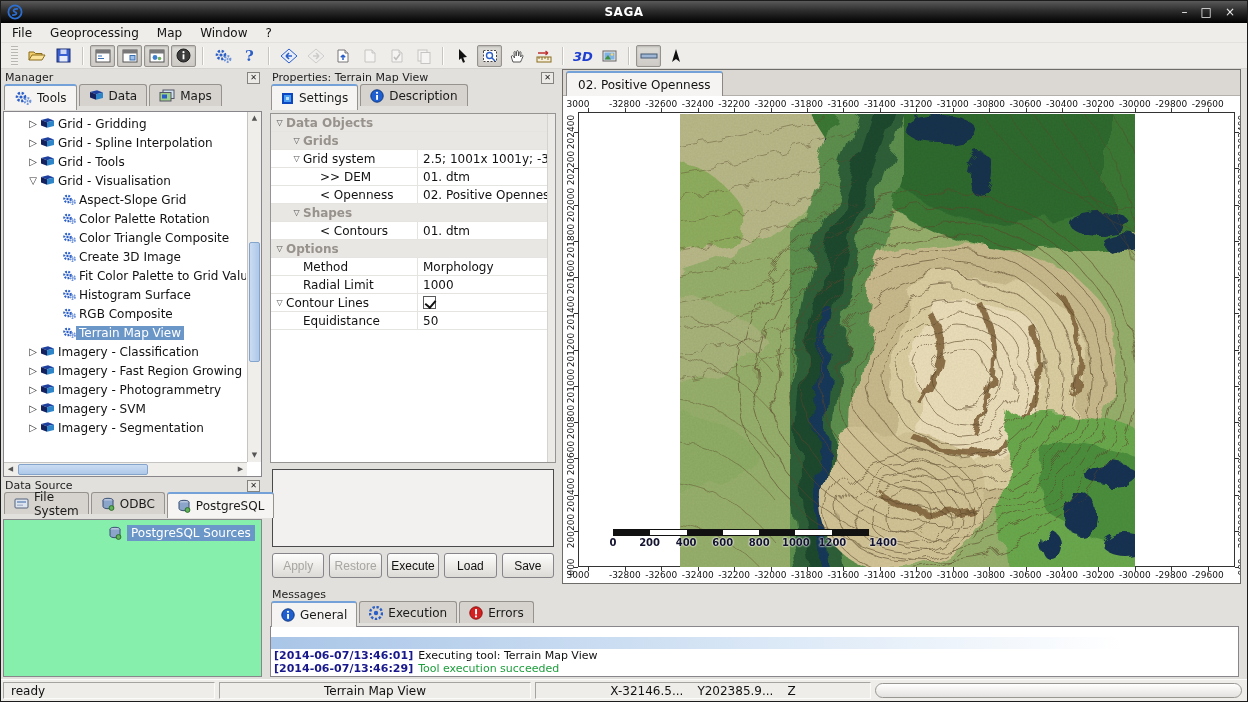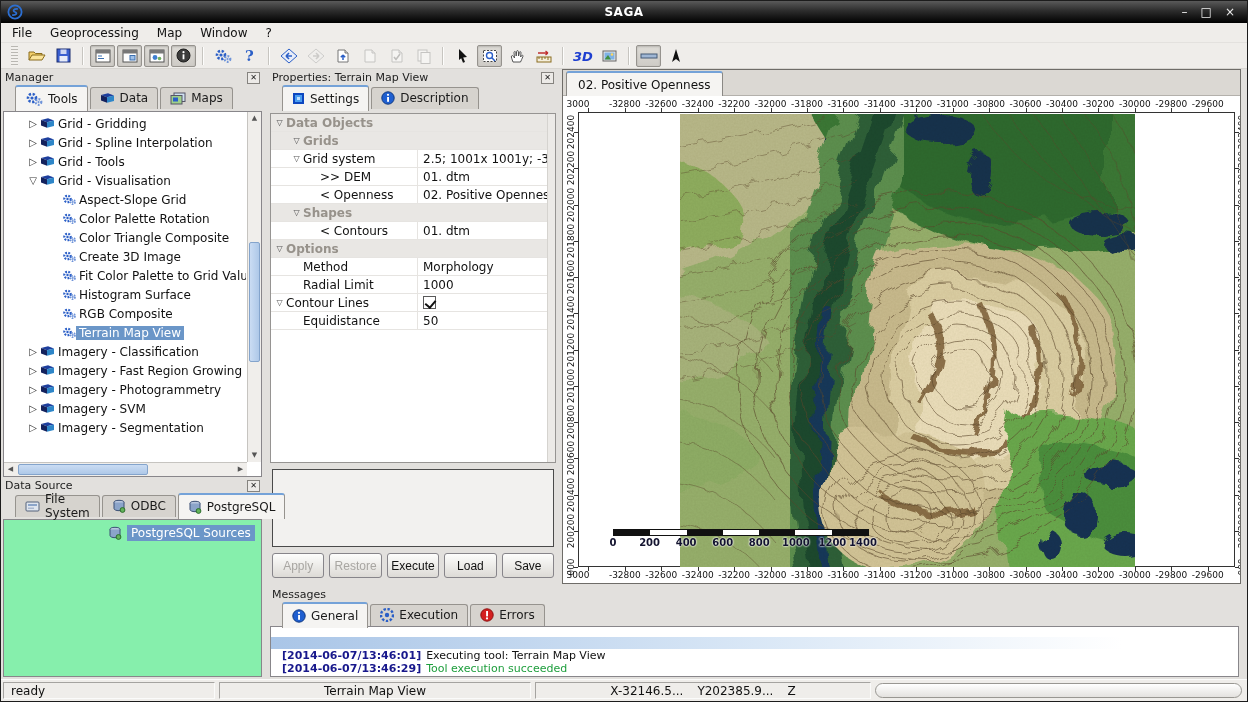--- a/index.html
+++ b/index.html
@@ -18,21 +18,21 @@
 .tbtn{width:25px;height:22px;display:flex;align-items:center;justify-content:center;border:1px solid transparent;border-radius:2px}
 .tbtn.framed{border:1px solid #96938e;background:linear-gradient(#dedcd7,#cecbc6);box-shadow:inset 0 1px 2px rgba(0,0,0,.18)}
 .tbtn.disabled{opacity:.4}
 .tsep{width:10px;height:20px;position:relative}
 .tsep:before{content:"";position:absolute;left:4px;top:1px;bottom:1px;width:1px;background:#c7c5c0;box-shadow:1px 0 0 #fdfdfc}
 .thandle{width:7px;height:20px;background:repeating-linear-gradient(#b9b7b2 0 1px,#f2f0ed 1px 3px);margin-right:4px}
 
 .main{position:absolute;top:68px;left:0;right:0;bottom:22px;background:#e2e0dd}
 .panel-header{height:15px;font-size:11px;color:#222;display:flex;align-items:flex-end;padding-left:4px}
 .xbtn{width:13px;height:12px;border:1px solid #85837f;background:#eceae7;font-size:8px;line-height:10px;text-align:center;margin-left:auto;margin-right:4px;color:#222}
-.tabs{display:flex;align-items:center;height:27px;padding-left:14px}
+.tabs{display:flex;align-items:flex-start;height:27px;padding-left:3px}
 .tab{display:flex;align-items:center;gap:5px;font-size:12px;color:#1a1a1a;padding:0 9px;background:#d6d3ce;border:1px solid #96938e;border-bottom:none;border-radius:3px 3px 0 0;height:22px;margin-right:2px;position:relative;z-index:1}
 .tab.active{background:#f5f4f2;height:26px;border-top:2px solid #74a2d8;z-index:3}
 
 .manager{position:absolute;left:0;top:0;width:263px;height:408px}
 .tree-box{position:absolute;left:2px;right:2px;top:42px;bottom:0;background:#fff;border:1px solid #88868a;overflow:hidden}
 .tree-rows{position:absolute;left:0;top:2px;right:15px;bottom:15px;overflow:hidden}
 .trow{height:19px;display:flex;align-items:center;font-size:12px;color:#111;white-space:nowrap}
 .texp{width:14px;text-align:center;font-size:10px;color:#333;flex:0 0 auto}
 .tlabel{padding:0 3px}
 .tlabel.sel{background:#6b96c8;color:#fff}
@@ -74,21 +74,21 @@
 .yt{position:absolute;font-size:9px;color:#111;transform:translate(-50%,-50%) rotate(-90deg);white-space:nowrap}
 .tick{position:absolute;background:#333}
 .terrain{position:absolute;left:117px;top:18px;width:455px;height:453px}
 .sbar{position:absolute;left:50px;top:433px;height:7px;width:256px;border:1px solid #111;display:flex}
 .sbar div{flex:1}
 .sblab{position:absolute;top:441px;font-size:10px;font-weight:bold;color:#13132f;transform:translateX(-50%);text-shadow:0 0 2px #fff,0 0 2px #fff}
 
 .msgs{position:absolute;left:267px;top:517px;right:6px;bottom:2px}
 .msgbox{position:absolute;left:2px;right:2px;top:40px;bottom:0;background:#fff;border:1px solid #88868a;font-size:11px;overflow:hidden;padding-top:3px}
 .mgrad{height:12px;margin-top:7px;background:linear-gradient(to right,#a9c5e7,#d9e7f6 50%,#fff 88%)}
-.mline{height:13px;display:flex;align-items:center;padding-left:11px;white-space:nowrap}
+.mline{height:13px;display:flex;align-items:center;padding-left:3px;white-space:nowrap}
 .mtime{color:#18188c;font-weight:bold;margin-right:5px}
 .mtext{color:#111}
 .mtext.success{color:#1d9e3c}
 
 .statusbar{position:absolute;left:0;right:0;bottom:0;height:22px;background:#efedea;border-top:1px solid #fbfbfa}
 .sseg{position:absolute;top:2px;height:17px;border:1px solid;border-color:#a5a3a0 #fbfbfa #fbfbfa #a5a3a0;font-size:12px;color:#111;display:flex;align-items:center;padding:0 7px}
 .sseg.center{justify-content:center}
 .progressbar{position:absolute;top:3px;height:15px;left:874px;right:5px;border:1px solid #999792;border-radius:8px;background:linear-gradient(#fff,#e4e2df)}
 .icon{display:inline-flex;align-items:center;justify-content:center}
 </style>
@@ -993,21 +993,21 @@
             <div style="background: rgb(17, 17, 17);"></div>
           </div>
         <div id="scalebar-labels">
             <span class="sblab" style="left: 50px;">0</span>
             <span class="sblab" style="left: 86.57px;">200</span>
             <span class="sblab" style="left: 123.14px;">400</span>
             <span class="sblab" style="left: 159.71px;">600</span>
             <span class="sblab" style="left: 196.28px;">800</span>
             <span class="sblab" style="left: 232.85px;">1000</span>
             <span class="sblab" style="left: 269.42px;">1200</span>
-            <span class="sblab" style="left: 300px;">1400</span>
+            <span class="sblab" style="left: 320px;">1400</span>
           </div>
       </div>
     </div>
 
     <div class="msgs">
       <div class="panel-header">
         <span>Messages</span>
       </div>
       <div class="tabs">
           <div class="tab active">

